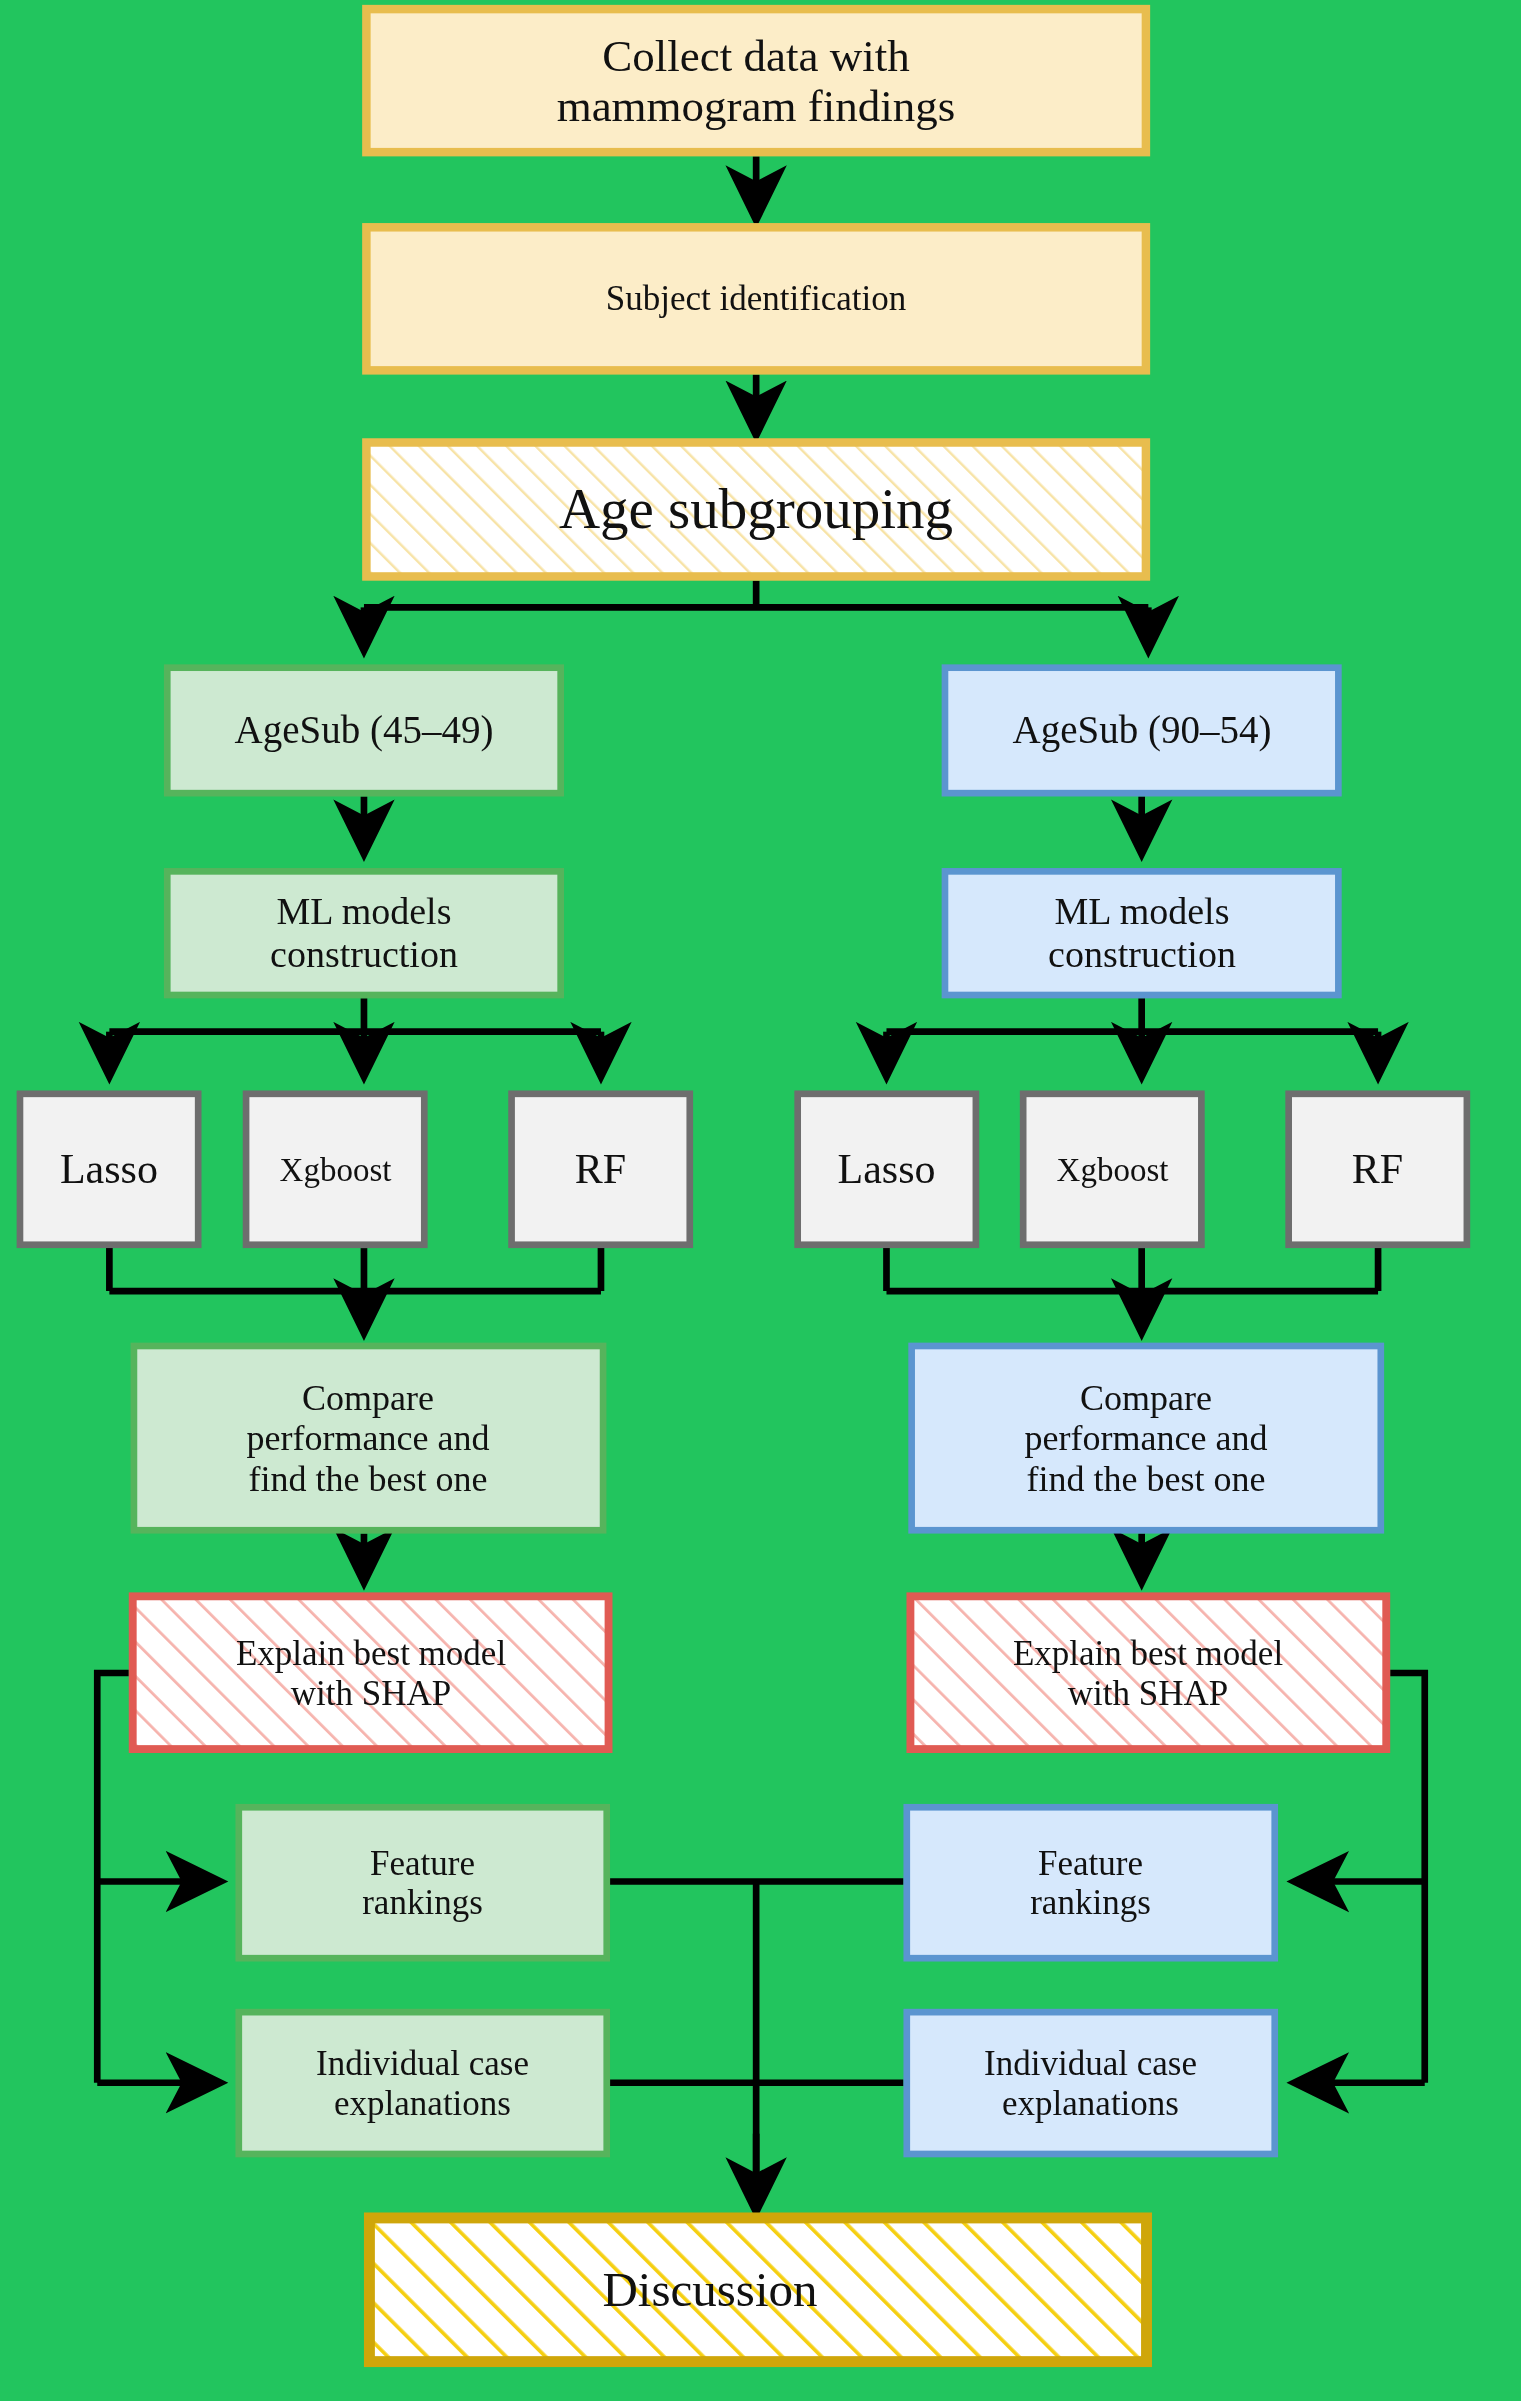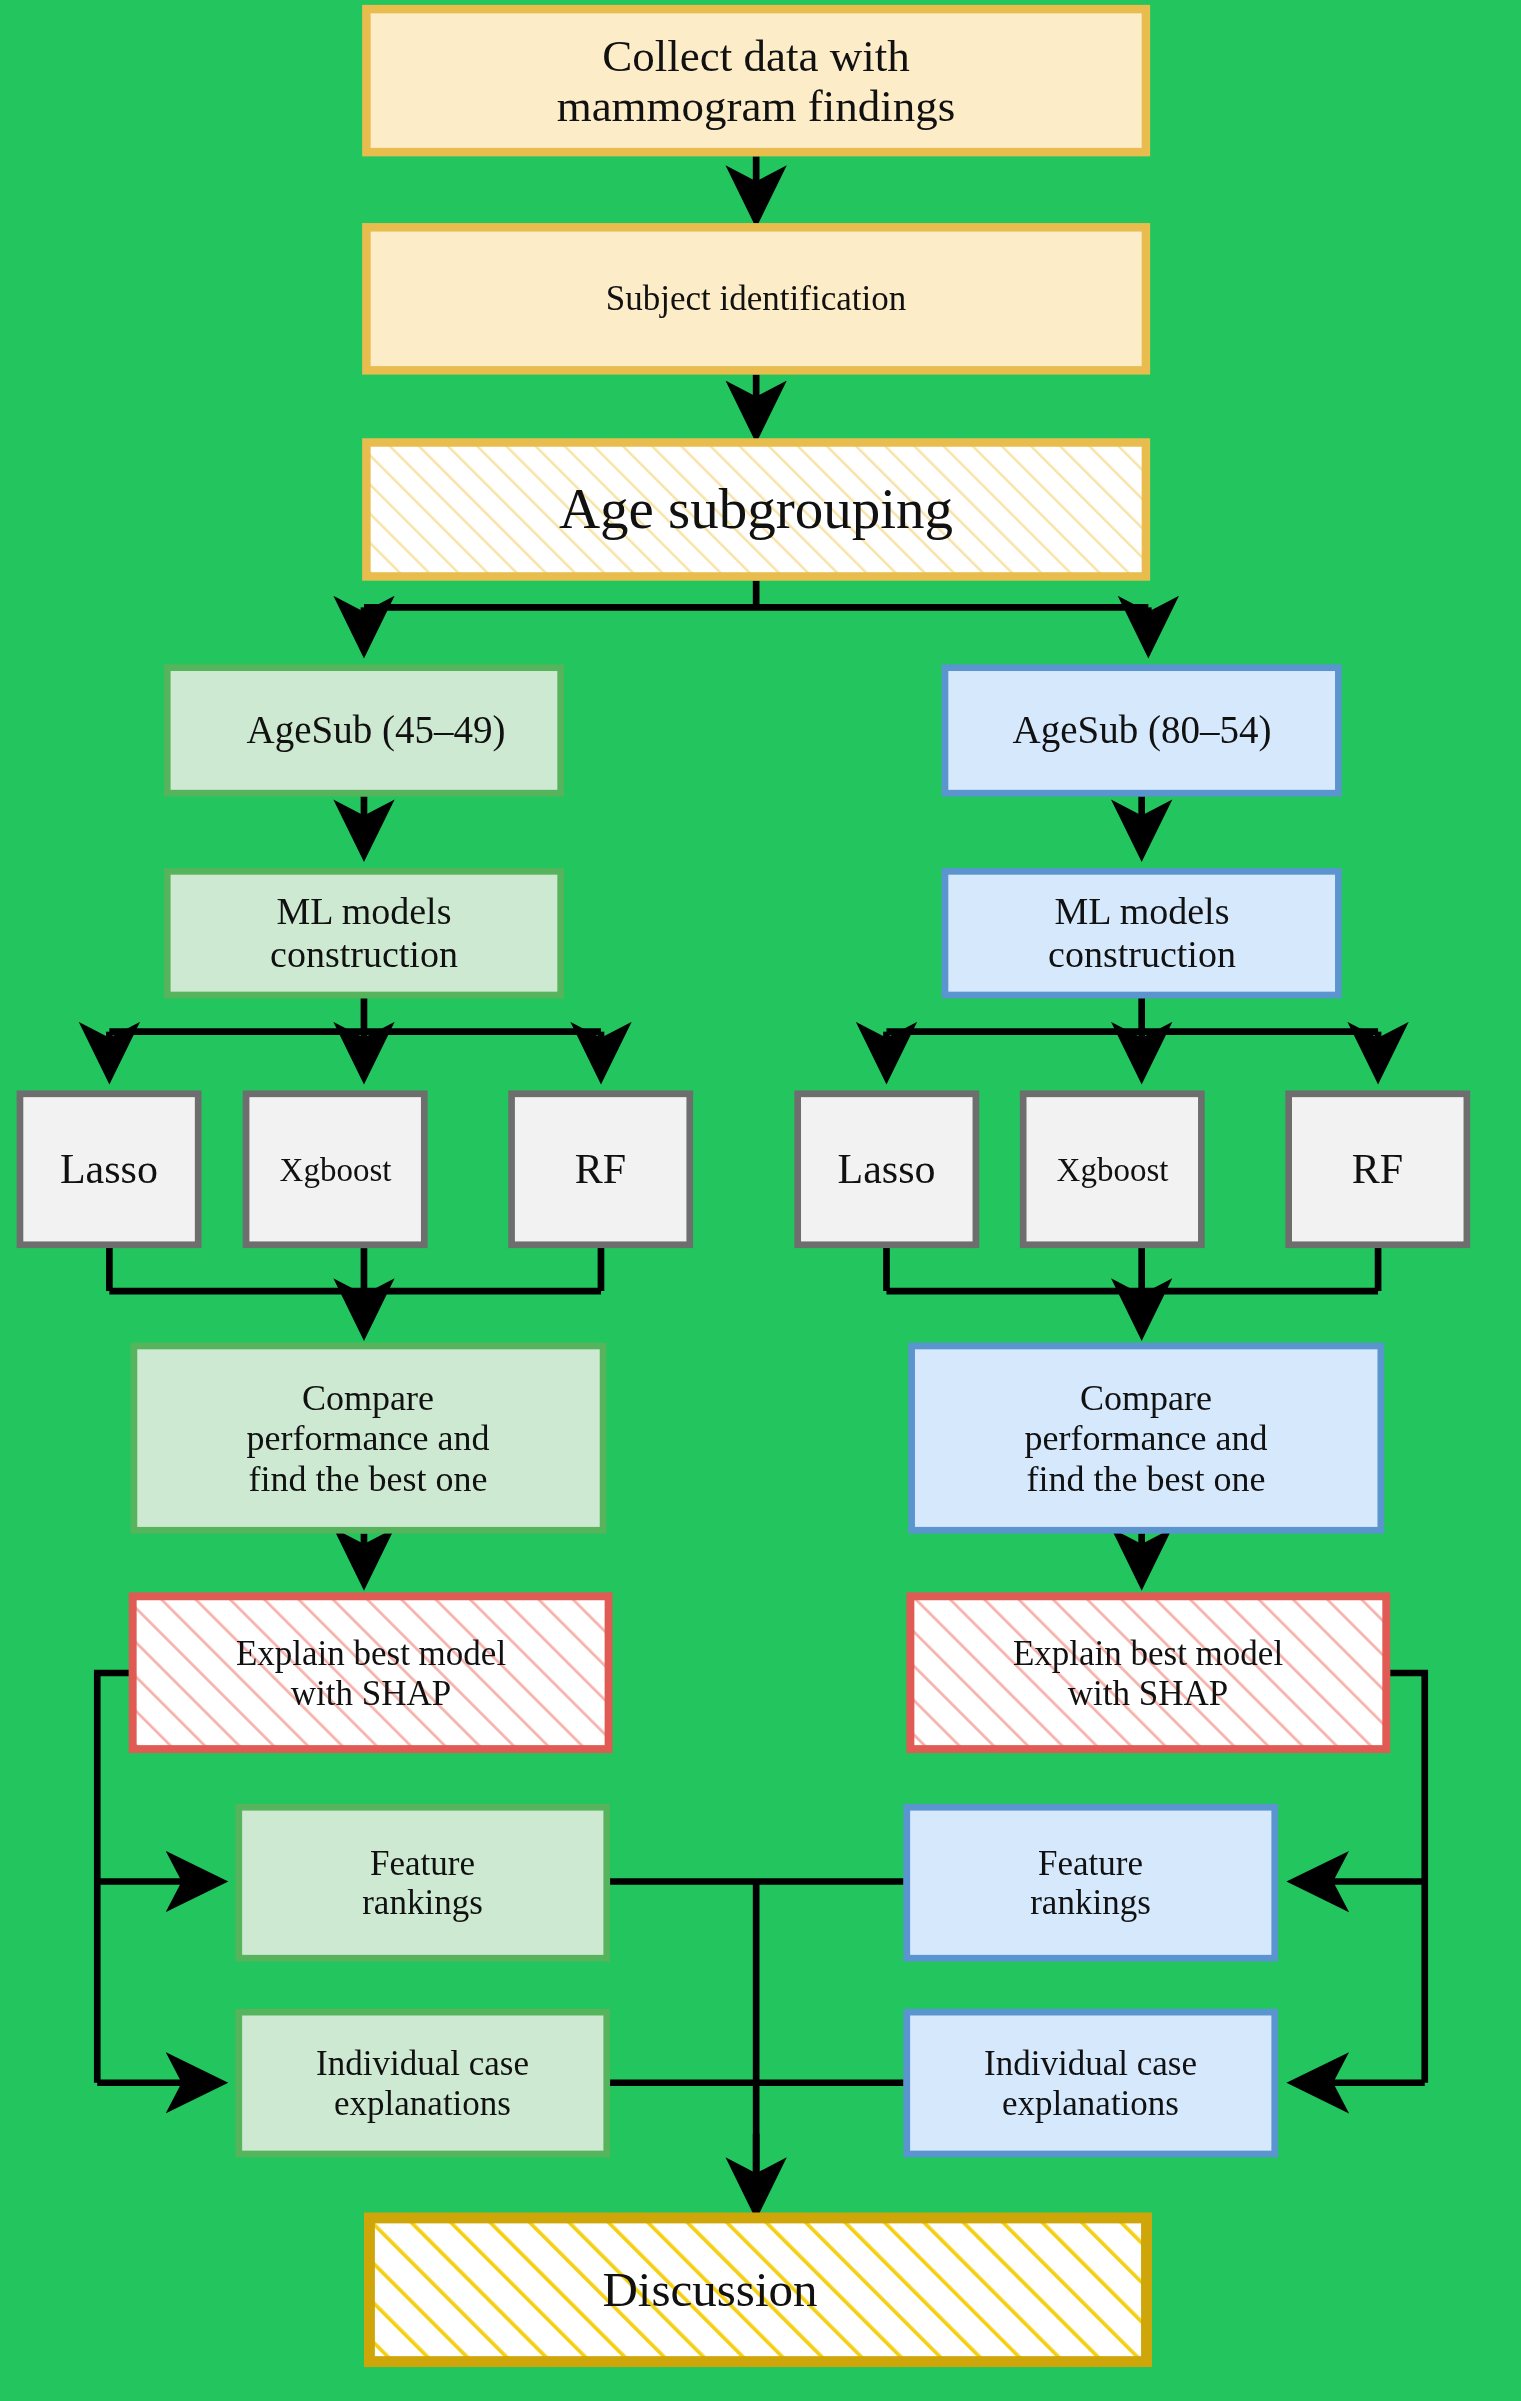--- a/index.html
+++ b/index.html
@@ -109,22 +109,22 @@
         <rect x="1495.5" y="3319.5" width="607" height="234" fill="#d6e8fc" stroke="#5b95d0" stroke-width="11"></rect>
         <rect x="609" y="3659" width="1282" height="237" fill="url(#hatchGold)" stroke="#cfa60a" stroke-width="18"></rect>
       </g>
   </svg>
 
   <div id="label-layer">
       <div class="node-label" style="left: 362px; top: 4.9px; width: 788px; height: 152px; font-size: 45px;">Collect data with
 mammogram findings</div>
       <div class="node-label" style="left: 362px; top: 223px; width: 788px; height: 152px; font-size: 35px;">Subject identification</div>
       <div class="node-label" style="left: 362px; top: 438px; width: 788px; height: 142px; font-size: 57px;">Age subgrouping</div>
-      <div class="node-label" style="left: 176px; top: 664px; width: 400px; height: 132px; font-size: 39px; text-align: right;">AgeSub (45–49)</div>
-      <div class="node-label" style="left: 942px; top: 664px; width: 400px; height: 132px; font-size: 39px;">AgeSub (80–54)</div>
+      <div class="node-label" style="left: 164px; top: 664px; width: 400px; height: 132px; font-size: 39px; text-align: right;">AgeSub (45–49)</div>
+      <div class="node-label" style="left: 942px; top: 664px; width: 400px; height: 132px; font-size: 39px;">AgeSub (90–54)</div>
       <div class="node-label" style="left: 164px; top: 868px; width: 400px; height: 130px; font-size: 38px;">ML models
 construction</div>
       <div class="node-label" style="left: 942px; top: 868px; width: 400px; height: 130px; font-size: 38px;">ML models
 construction</div>
       <div class="node-label" style="left: 16.4px; top: 1091px; width: 185px; height: 158px; font-size: 42px;">Lasso</div>
       <div class="node-label" style="left: 243px; top: 1091px; width: 185px; height: 158px; font-size: 33px;">Xgboost</div>
       <div class="node-label" style="left: 508px; top: 1091px; width: 185px; height: 158px; font-size: 42px;">RF</div>
       <div class="node-label" style="left: 794px; top: 1091px; width: 185px; height: 158px; font-size: 42px;">Lasso</div>
       <div class="node-label" style="left: 1020px; top: 1091px; width: 185px; height: 158px; font-size: 33px;">Xgboost</div>
       <div class="node-label" style="left: 1285px; top: 1091px; width: 185px; height: 158px; font-size: 42px;">RF</div>

